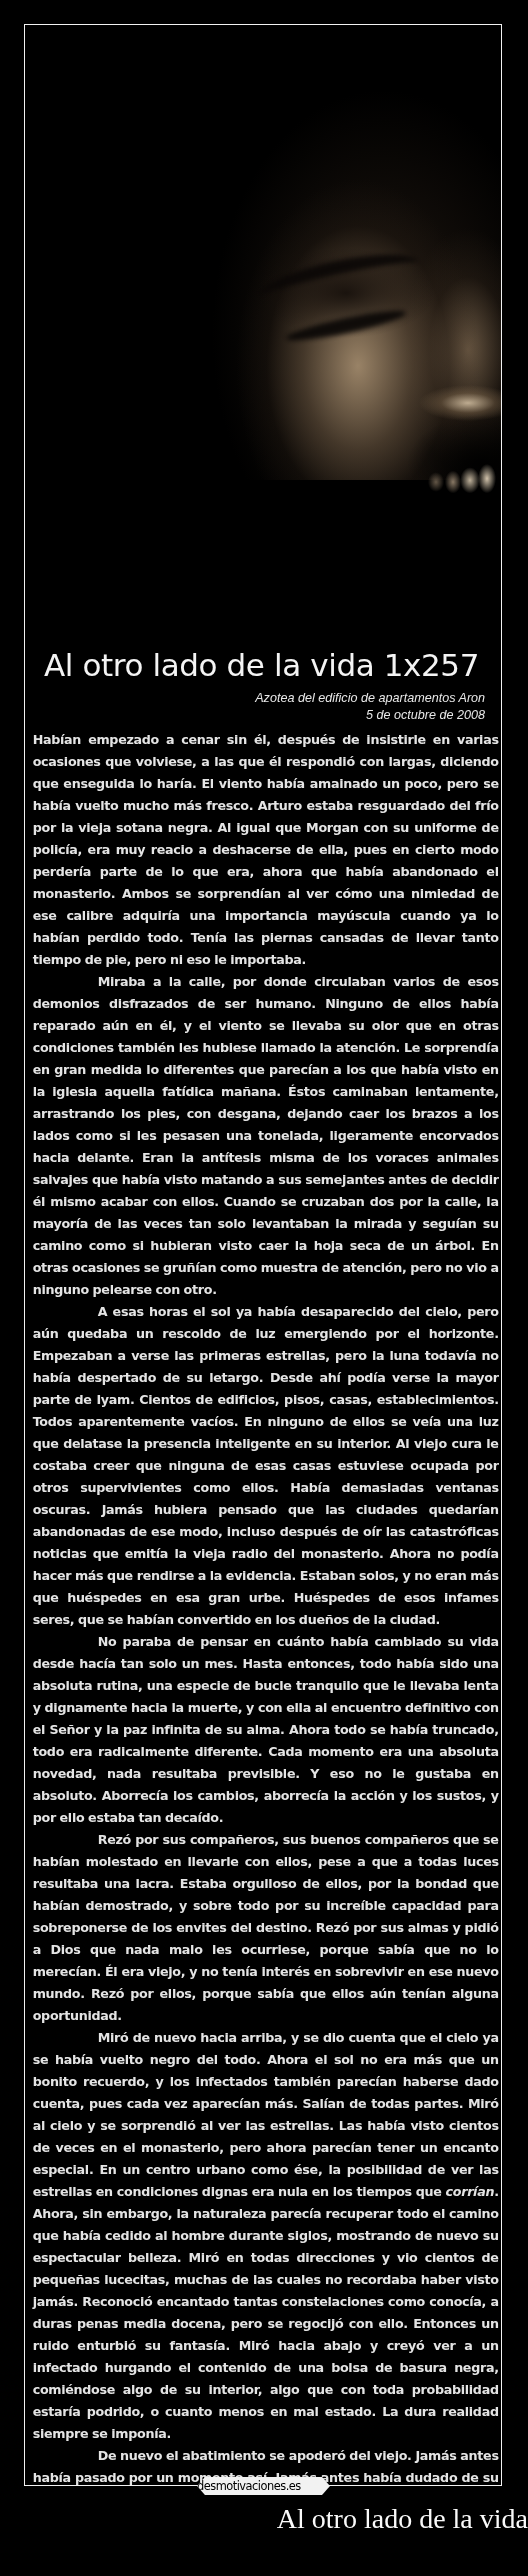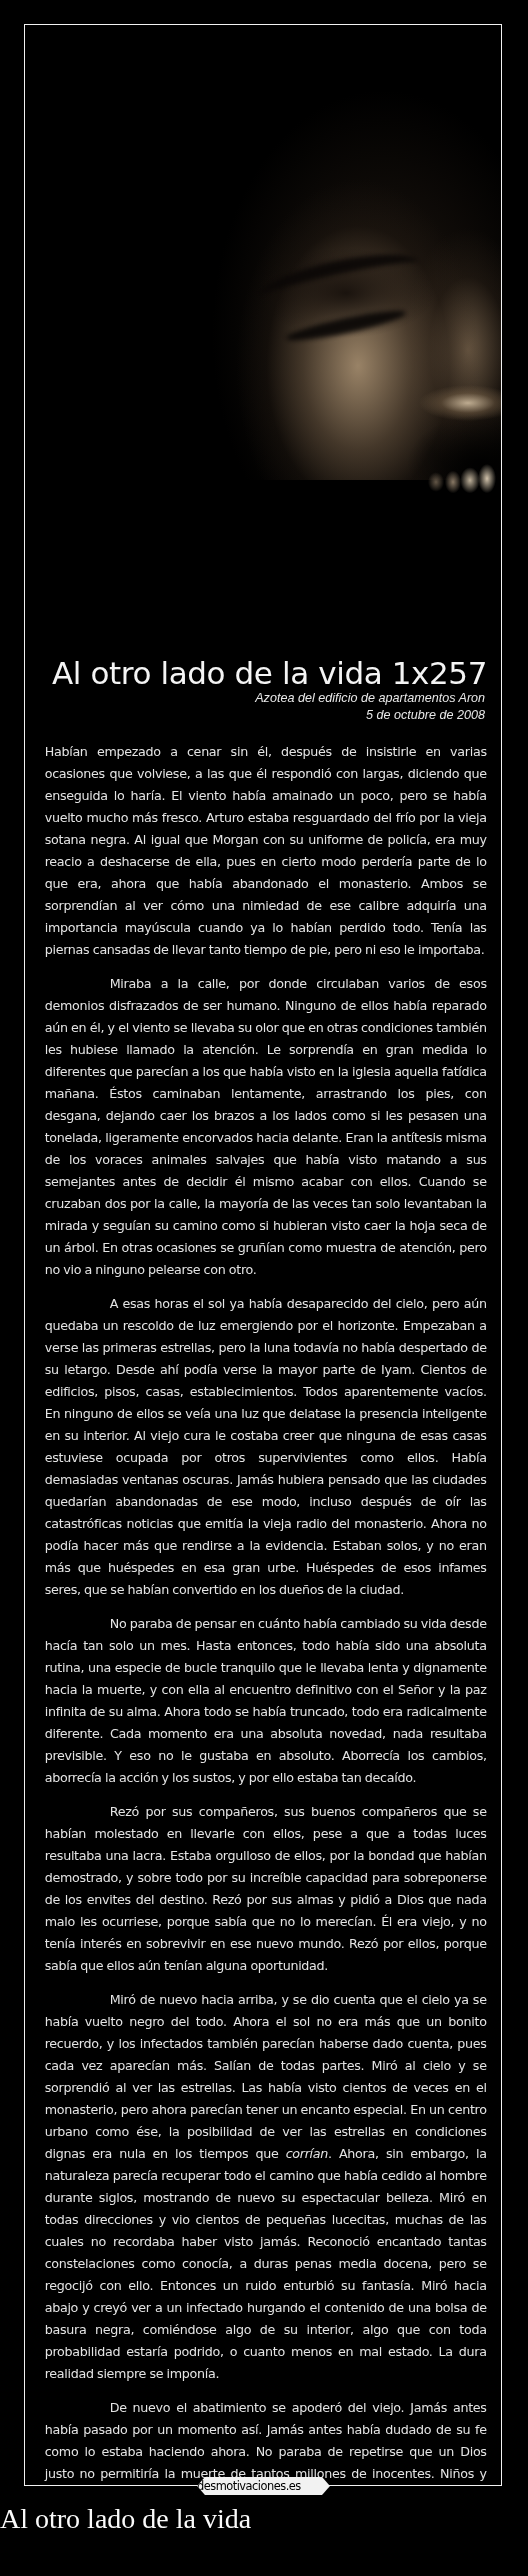--- a/index.html
+++ b/index.html
@@ -73,21 +73,21 @@
         radial-gradient(ellipse 9px 14.6px at 80px 14.6px, rgba(220,205,180,0.95), rgba(0,0,0,0) 100%),
         radial-gradient(ellipse 9.8px 13px at 63px 16.3px, rgba(210,195,170,0.9), rgba(0,0,0,0) 100%),
         radial-gradient(ellipse 8.1px 11.4px at 46px 18px, rgba(170,150,125,0.8), rgba(0,0,0,0) 100%),
         radial-gradient(ellipse 8.1px 9.8px at 29px 18px, rgba(140,122,100,0.7), rgba(0,0,0,0) 100%);
     }
     .title {
       position: absolute;
       left: 14.6px;
       top: 618px;
       width: 455px;
-      margin: 12px;
+      margin: 4px;
       font-family: "DejaVu Sans", sans-serif;
       font-weight: normal;
       font-size: 31px;
       letter-spacing: -0.4px;
       color: #f4f4f4;
       white-space: nowrap;
     }
     .subtitle {
       position: absolute;
       right: 16.3px;
@@ -106,22 +106,23 @@
       width: 466px;
       font-family: "DejaVu Sans", sans-serif;
       font-size: 12.7px;
       line-height: 22px;
       color: #e4e4e4;
       text-align: justify;
       letter-spacing: -0.3px;
       word-spacing: -0.4px;
     }
     .story p {
-      margin: 12px;
+      margin: 0;
       text-indent: 65px;
+      font-weight: bold;
     }
     .story p.first {
       text-indent: 0;
     }
     .badge {
       position: absolute;
       left: 197px;
       top: 2477px;
       width: 133px;
       height: 18px;
@@ -133,21 +134,21 @@
       letter-spacing: -0.5px;
       line-height: 18px;
       text-align: left;
     }
     .caption {
       position: absolute;
       left: 0;
       top: 2503px;
       width: 528px;
       margin: 0;
-      text-align: left;
+      text-align: right;
       font-family: "Liberation Serif", serif;
       font-weight: normal;
       font-size: 28px;
       color: #fafafa;
     }
   </style>
 </head>
 <body>
 
 <div class="frame">

